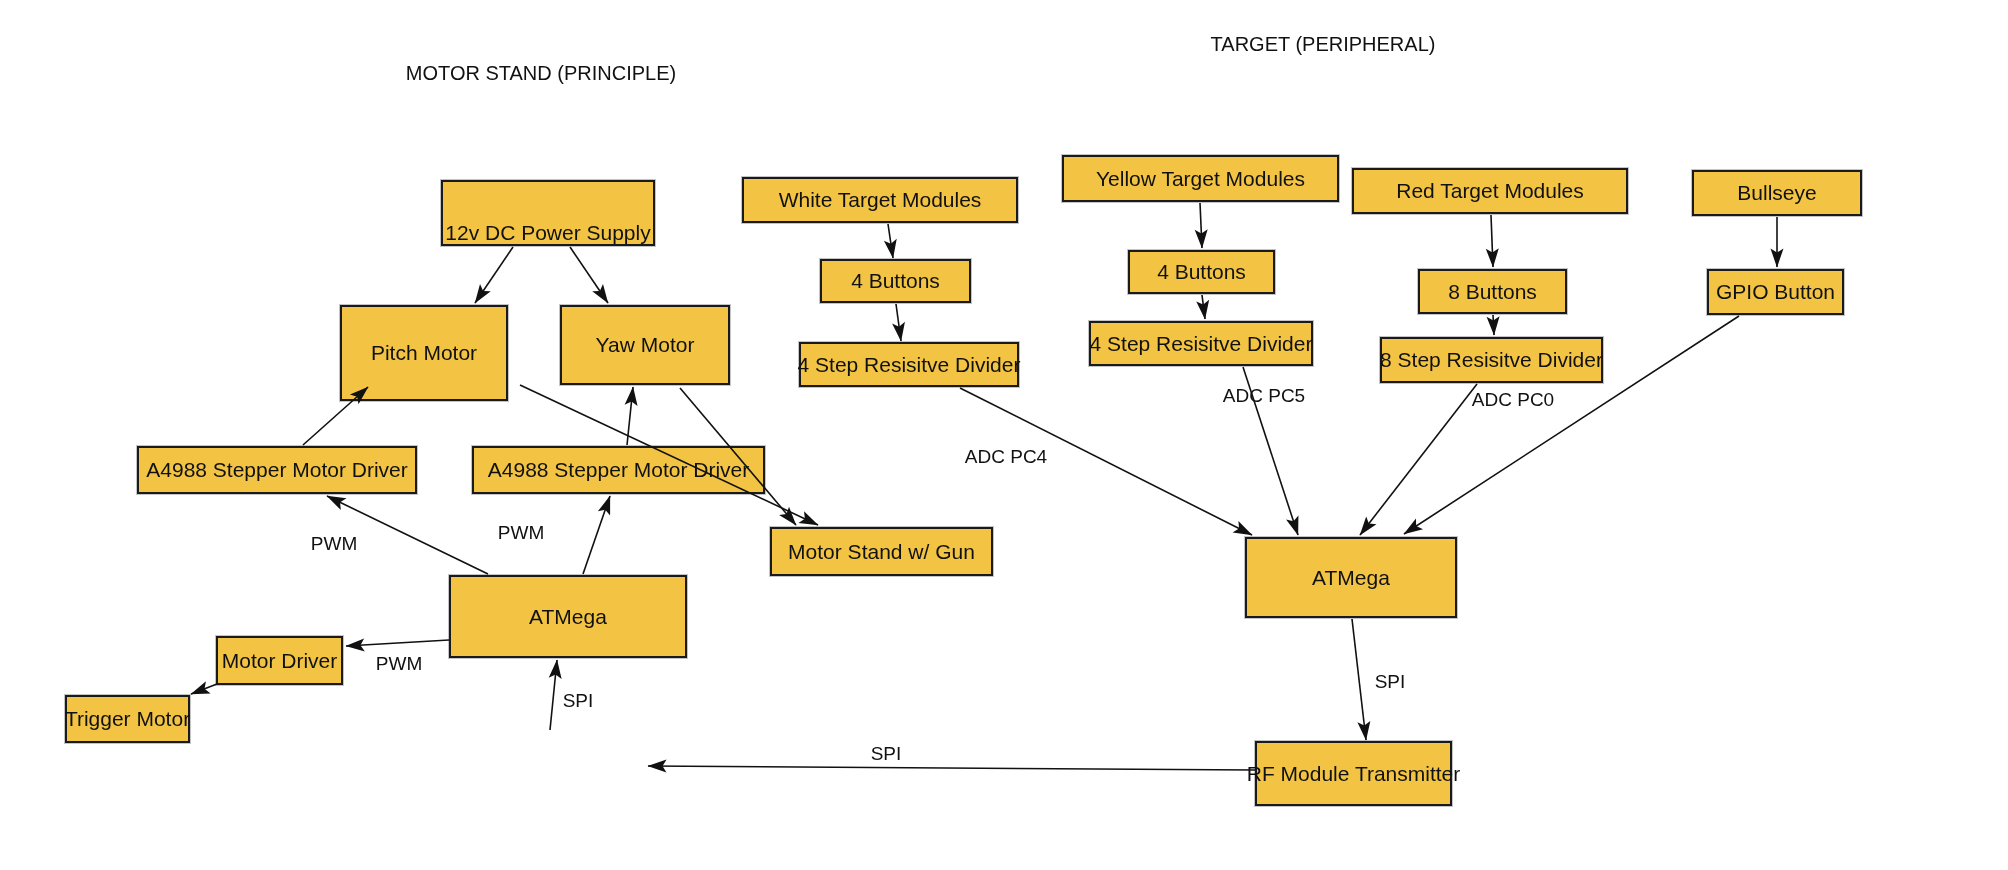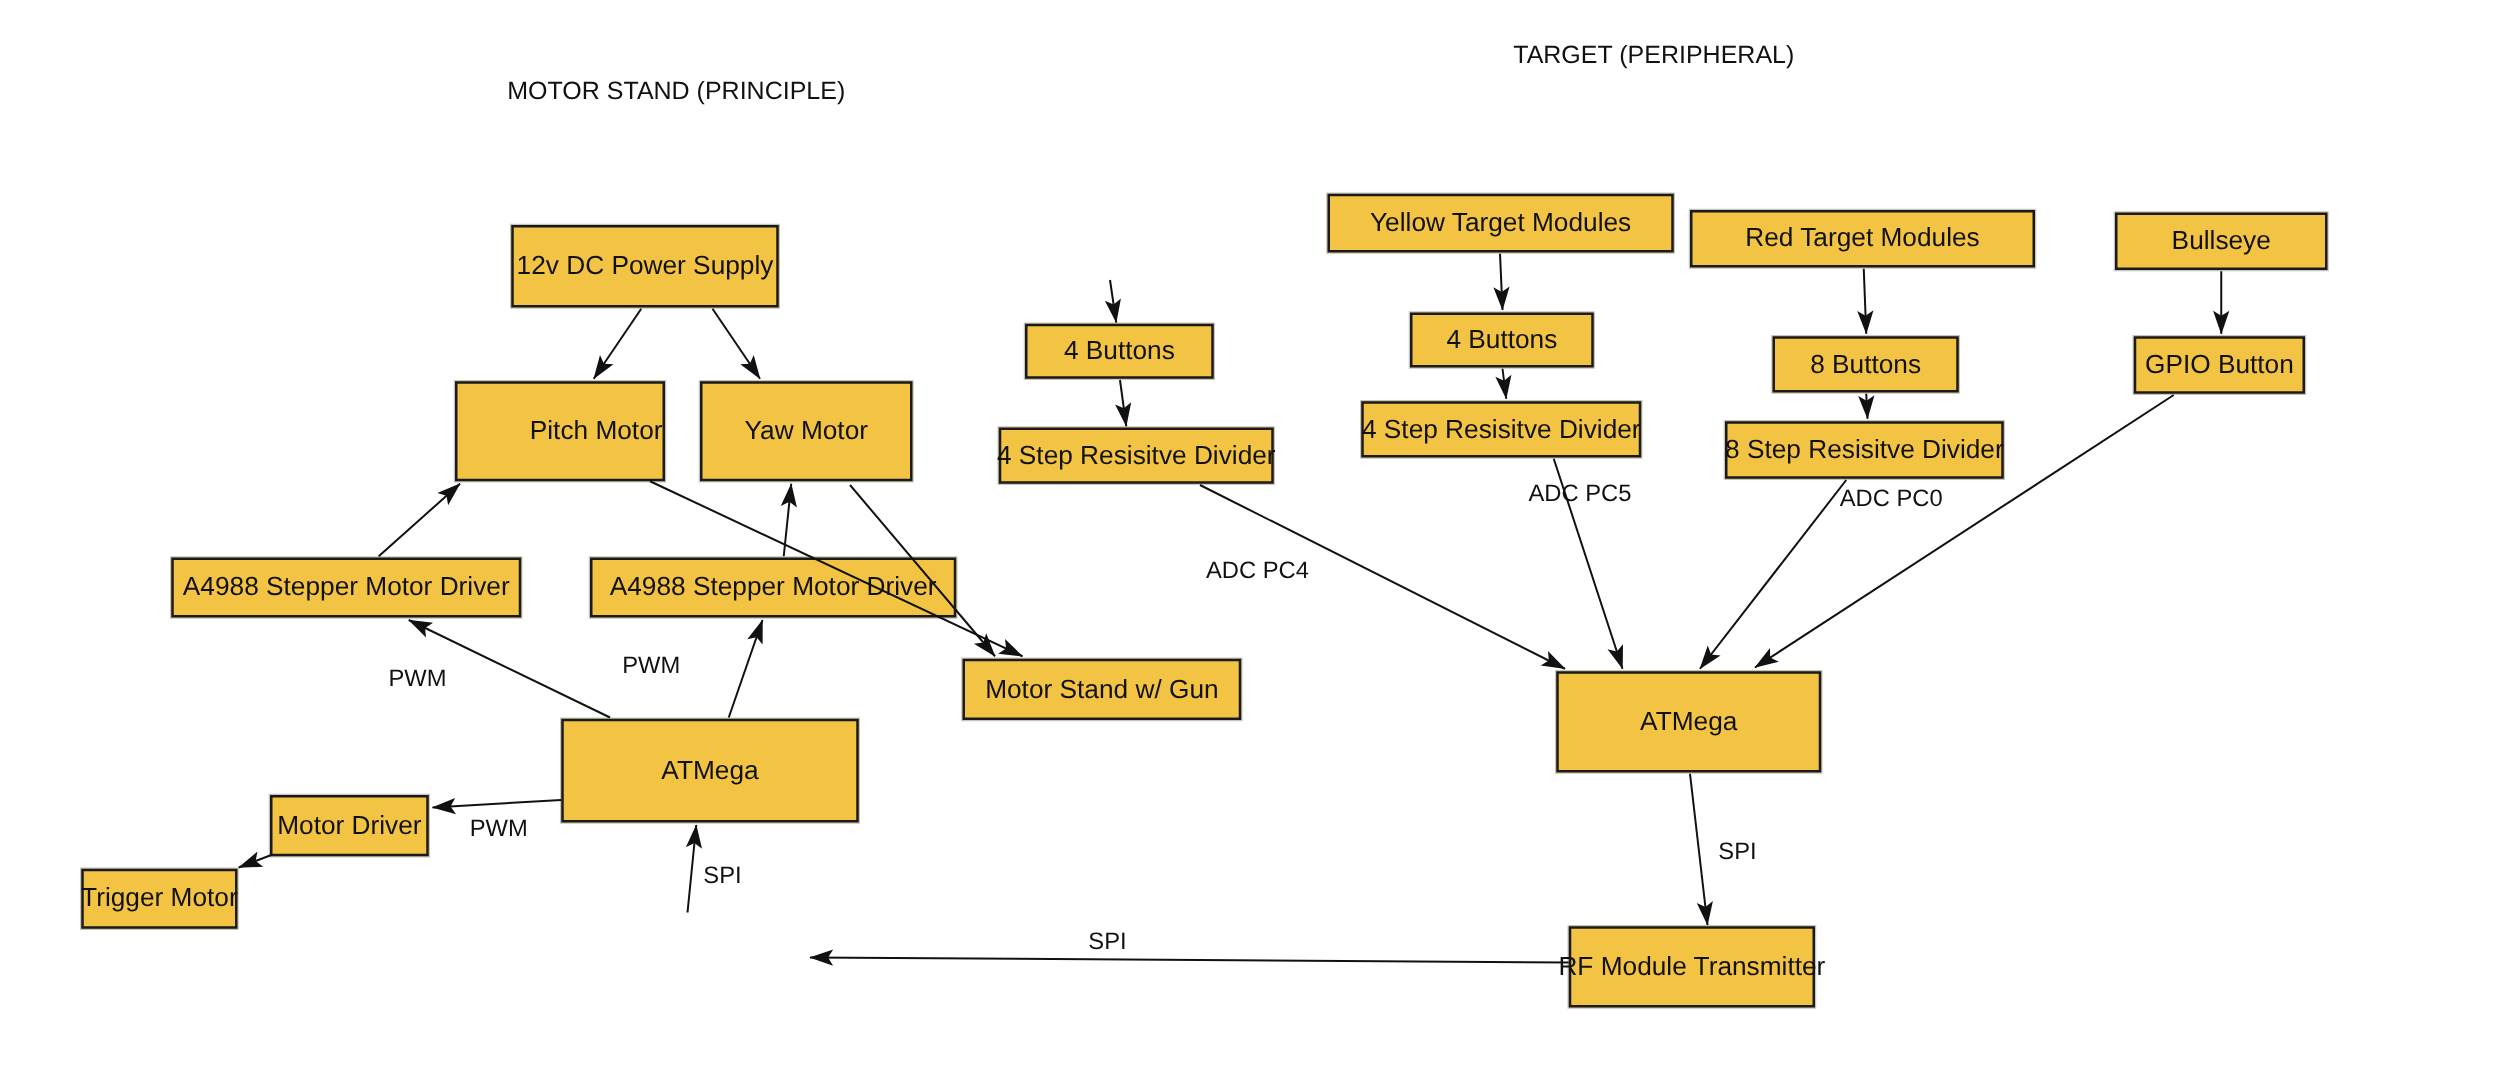--- a/index.html
+++ b/index.html
@@ -37,24 +37,24 @@
     font-size:19px;color:#111;
     white-space:nowrap;
   }
   .edge{stroke:var(--edge-color,#111);stroke-width:1.6;fill:none;}
 </style>
 </head>
 <body>
 
 <div class="canvas" style="background: rgb(255, 255, 255);">
   <div id="nodes-layer">
-      <div class="node" style="left: 409px; top: 180px; width: 214px; height: 66px;">
+      <div class="node" style="left: 441px; top: 180px; width: 214px; height: 66px; align-items: flex-end;">
         <span>12v DC Power Supply</span>
       </div>
-      <div class="node" style="left: 364px; top: 305px; width: 168px; height: 80px; justify-content: flex-end;">
+      <div class="node" style="left: 340px; top: 305px; width: 168px; height: 96px;">
         <span>Pitch Motor</span>
       </div>
       <div class="node" style="left: 560px; top: 305px; width: 170px; height: 80px;">
         <span>Yaw Motor</span>
       </div>
       <div class="node" style="left: 137px; top: 446px; width: 280px; height: 48px;">
         <span>A4988 Stepper Motor Driver</span>
       </div>
       <div class="node" style="left: 472px; top: 446px; width: 293px; height: 48px;">
         <span>A4988 Stepper Motor Driver</span>
@@ -63,20 +63,23 @@
         <span>ATMega</span>
       </div>
       <div class="node" style="left: 216px; top: 636px; width: 127px; height: 49px;">
         <span>Motor Driver</span>
       </div>
       <div class="node" style="left: 65px; top: 695px; width: 125px; height: 48px;">
         <span>Trigger Motor</span>
       </div>
       <div class="node" style="left: 770px; top: 527px; width: 223px; height: 49px;">
         <span>Motor Stand w/ Gun</span>
+      </div>
+      <div class="node" style="left: 742px; top: 177px; width: 276px; height: 46px;">
+        <span>White Target Modules</span>
       </div>
       <div class="node" style="left: 820px; top: 259px; width: 151px; height: 44px;">
         <span>4 Buttons</span>
       </div>
       <div class="node" style="left: 799px; top: 342px; width: 220px; height: 45px;">
         <span>4 Step Resisitve Divider</span>
       </div>
       <div class="node" style="left: 1062px; top: 155px; width: 277px; height: 47px;">
         <span>Yellow Target Modules</span>
       </div>

